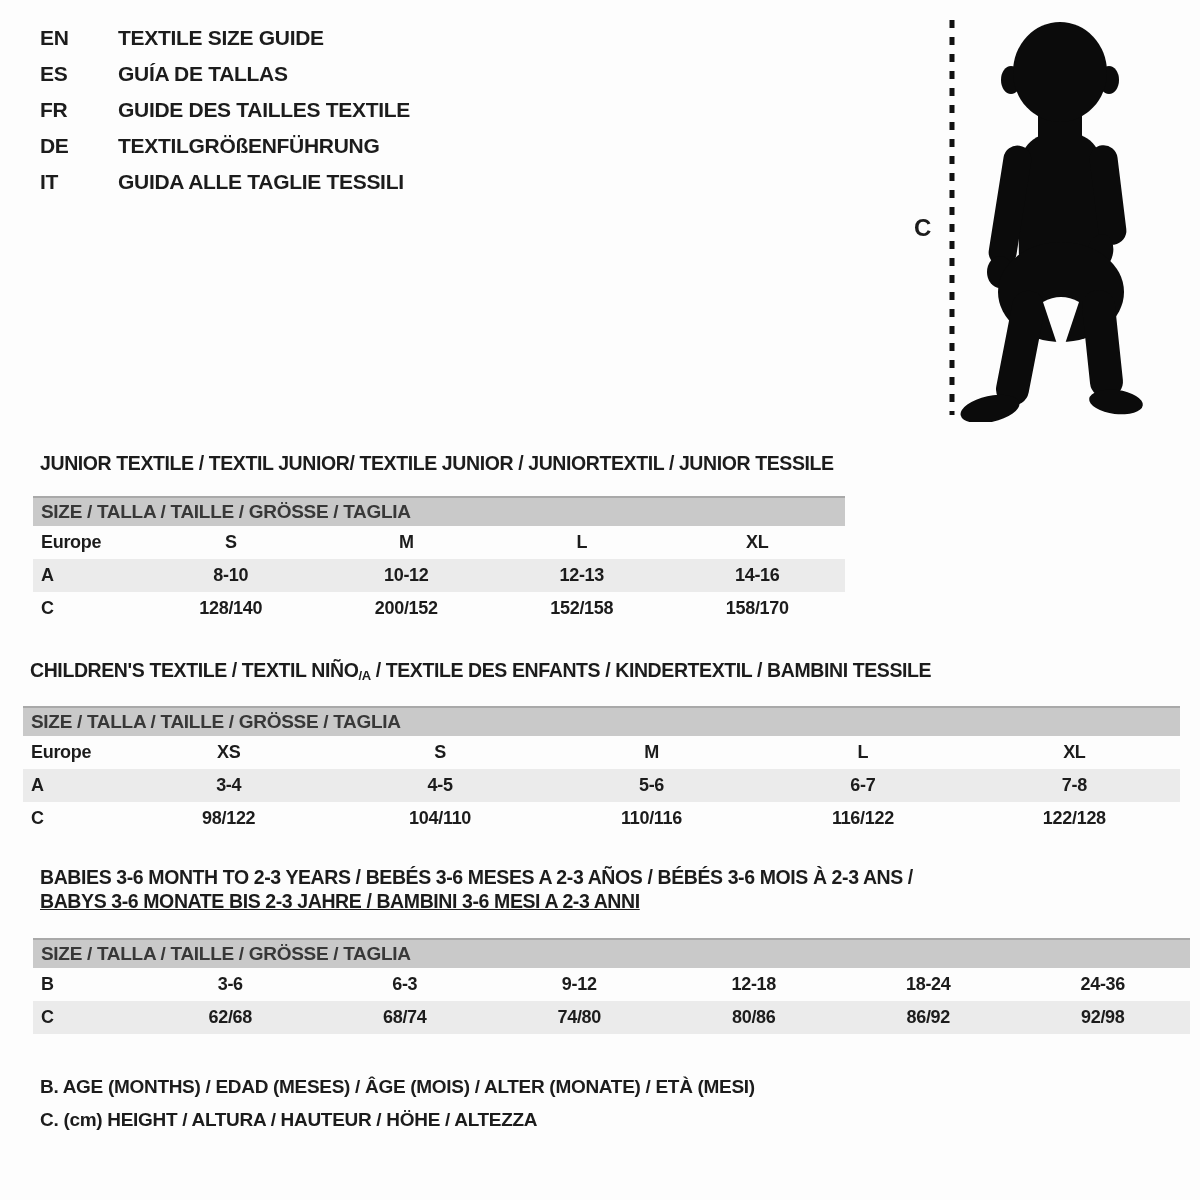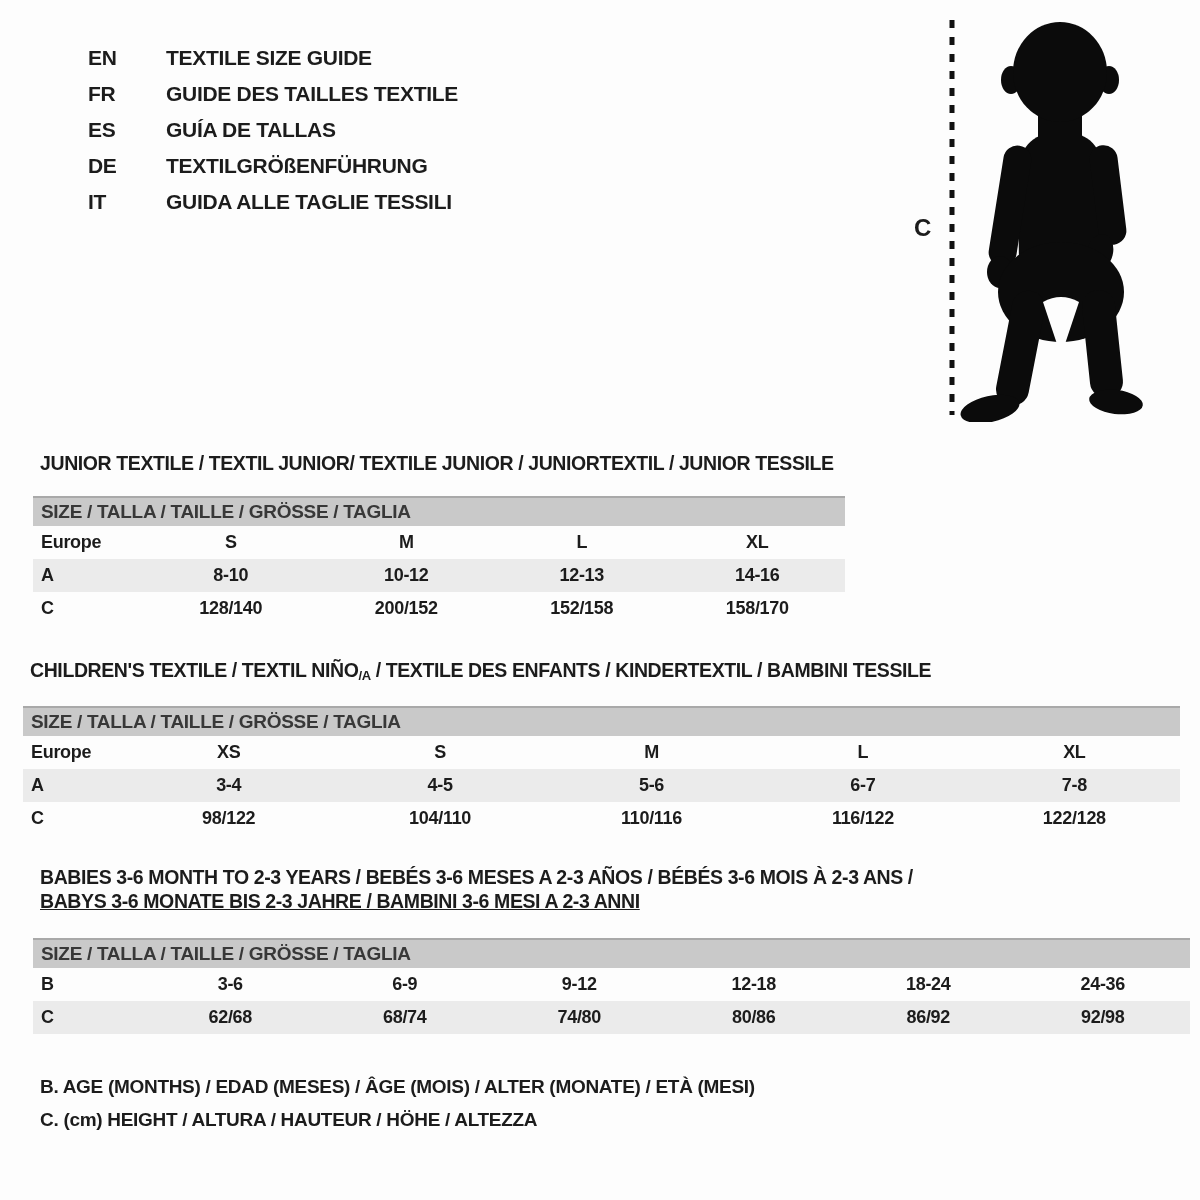--- a/index.html
+++ b/index.html
@@ -7,21 +7,21 @@
   body {
     font-family: "Liberation Sans", "DejaVu Sans", sans-serif;
     background:#fdfdfd;
     color:#1c1c1c;
     font-weight:700;
     -webkit-font-smoothing:antialiased;
   }
   .page { position:relative; width:1200px; height:1200px; overflow:hidden; }
 
   
-  .lang-block { position:absolute; left:40px; top:40px;margin-left:48px; }
+  .lang-block { position:absolute; left:40px; top:20px; }
   .lang-row { display:flex; line-height:36px; font-size:21px; letter-spacing:-0.3px; }
   .lang-code { width:78px; }
   .lang-title { white-space:nowrap; }
 
   
   .figure { position:absolute; left:900px; top:0; width:270px; height:430px; }
   .figure svg { position:absolute; left:40px; top:12px; }
   .dim-label { position:absolute; left:14px; top:214px; font-size:24px; letter-spacing:-0.5px; }
 
   
@@ -54,26 +54,26 @@
 <body>
 
 <div class="page">
 
   <div class="lang-block">
     <div class="lang-row">
       <span class="lang-code">EN</span>
       <span class="lang-title">TEXTILE SIZE GUIDE</span>
     </div>
     <div class="lang-row">
+      <span class="lang-code">ES</span>
+      <span class="lang-title">GUÍA DE TALLAS</span>
+    </div>
+    <div class="lang-row">
       <span class="lang-code">FR</span>
       <span class="lang-title">GUIDE DES TAILLES TEXTILE</span>
-    </div>
-    <div class="lang-row">
-      <span class="lang-code">ES</span>
-      <span class="lang-title">GUÍA DE TALLAS</span>
     </div>
     <div class="lang-row">
       <span class="lang-code">DE</span>
       <span class="lang-title">TEXTILGRÖßENFÜHRUNG</span>
     </div>
     <div class="lang-row">
       <span class="lang-code">IT</span>
       <span class="lang-title">GUIDA ALLE TAGLIE TESSILI</span>
     </div>
   </div>
@@ -162,21 +162,21 @@
   </div>
 
   <div class="section" id="section-babies">
     <div class="section-title">BABIES 3-6 MONTH TO 2-3 YEARS / BEBÉS 3-6 MESES A 2-3 AÑOS / BÉBÉS 3-6 MOIS À 2-3 ANS /</div>
     <div class="title-line2">BABYS 3-6 MONATE BIS 2-3 JAHRE / BAMBINI 3-6 MESI A 2-3 ANNI</div>
     <div class="tbl">
       <div class="size-header">SIZE / TALLA / TAILLE / GRÖSSE / TAGLIA</div>
       <div class="trow">
         <div class="tlabel">B</div>
         <div class="tcell">3-6</div>
-        <div class="tcell">6-9</div>
+        <div class="tcell">6-3</div>
         <div class="tcell">9-12</div>
         <div class="tcell">12-18</div>
         <div class="tcell">18-24</div>
         <div class="tcell">24-36</div>
       </div>
       <div class="trow alt">
         <div class="tlabel">C</div>
         <div class="tcell">62/68</div>
         <div class="tcell">68/74</div>
         <div class="tcell">74/80</div>

